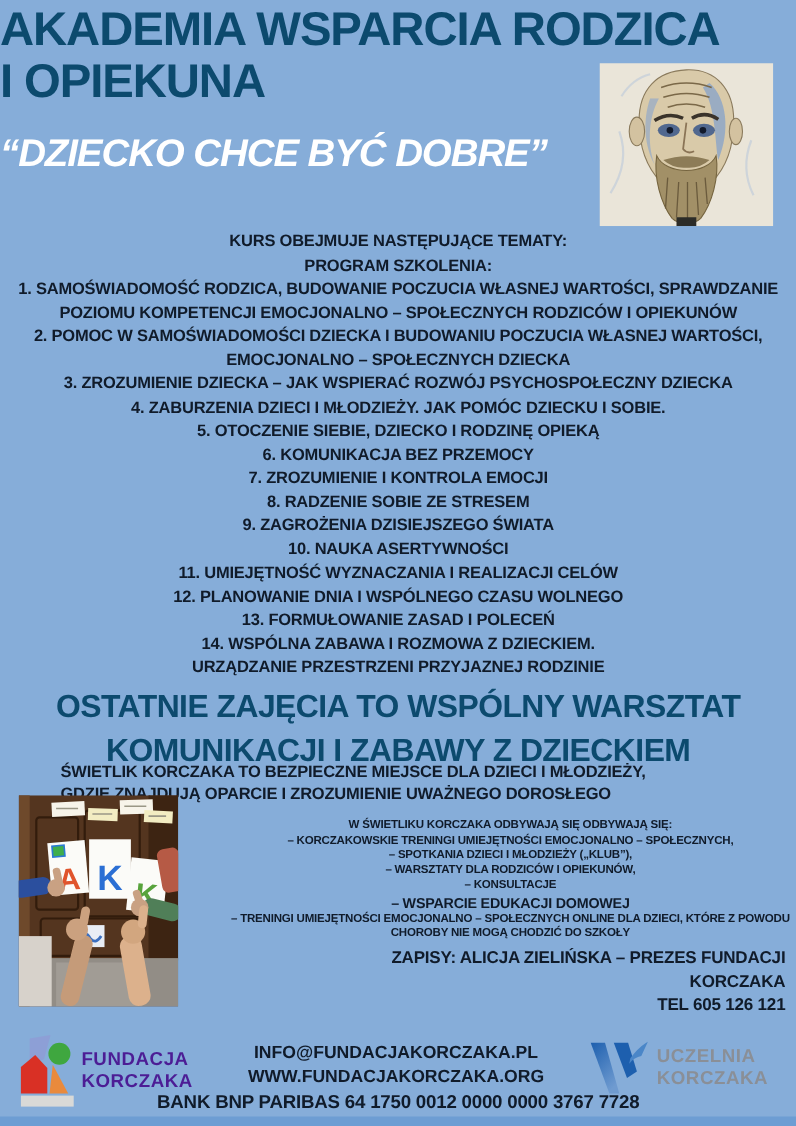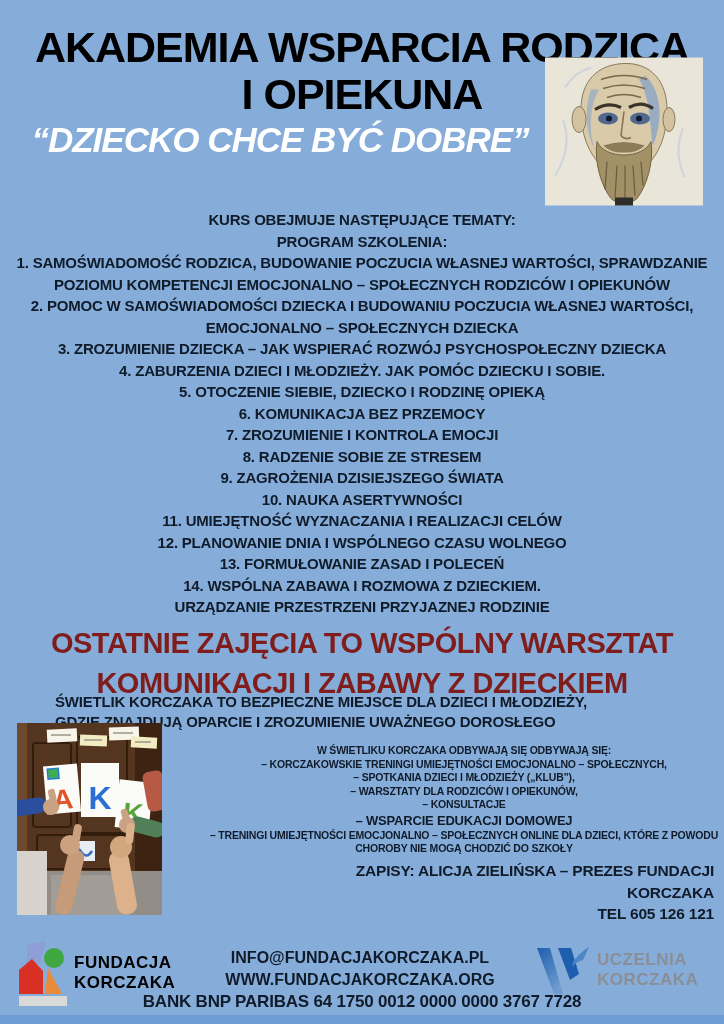--- a/index.html
+++ b/index.html
@@ -8,48 +8,48 @@
     width:724px;height:1024px;
     background:#86add9;
     overflow:hidden;
     font-family:"Liberation Sans", sans-serif;
     font-weight:700;
     color:#101b2a;
   }
   .abs{position:absolute;}
   
   .title{
-    top:24px;left:0;right:0;
-    text-align:center;
-    color:#000000;
+    top:4px;left:0;right:0;
+    text-align:left;
+    color:#0c4a6e;
     font-size:43px;line-height:47px;
     letter-spacing:-1px;
   }
   .subtitle{
     top:120px;left:0;width:560px;
-    text-align:center;
+    text-align:left;
     color:#ffffff;
     font-style:italic;
     font-size:35px;line-height:40px;
     letter-spacing:-1px;
   }
   .portrait{top:57px;left:545px;width:158px;height:149px;}
   .portrait svg{display:block;width:100%;height:100%;}
   
   .program{
     top:209px;left:10px;right:10px;
     text-align:center;
     font-size:15px;line-height:21.5px;
     letter-spacing:-0.2px;
   }
   
   .workshop{
     top:623px;left:0;right:0;
     text-align:center;
-    color:#7f1d1d;
+    color:#0c4a6e;
     font-size:29px;line-height:40px;
     letter-spacing:-0.5px;
   }
   
   .swietlik{
     top:692px;left:55px;right:5px;
     font-size:15px;line-height:20px;
     letter-spacing:-0.2px;
   }
   
@@ -67,21 +67,21 @@
   .signup{
     top:860px;right:10px;width:400px;
     text-align:right;
     font-size:15.5px;line-height:21.5px;
     letter-spacing:-0.2px;
   }
   
   .fundacja-icon{top:941px;left:17px;width:52px;height:66px;}
   .fundacja-text{
     top:953px;left:74px;
-    color:#000000;
+    color:#4c1d95;
     font-size:17px;line-height:20px;letter-spacing:0.5px;
   }
   .center-contacts{
     top:947px;left:182px;width:356px;
     text-align:center;
     font-size:16px;line-height:22px;
   }
   .uczelnia{top:946px;left:533px;width:185px;}
   .uczelnia-row{display:flex;align-items:flex-start;gap:8px;}
   .uczelnia-icon{width:56px;height:50px;flex:0 0 auto;}

